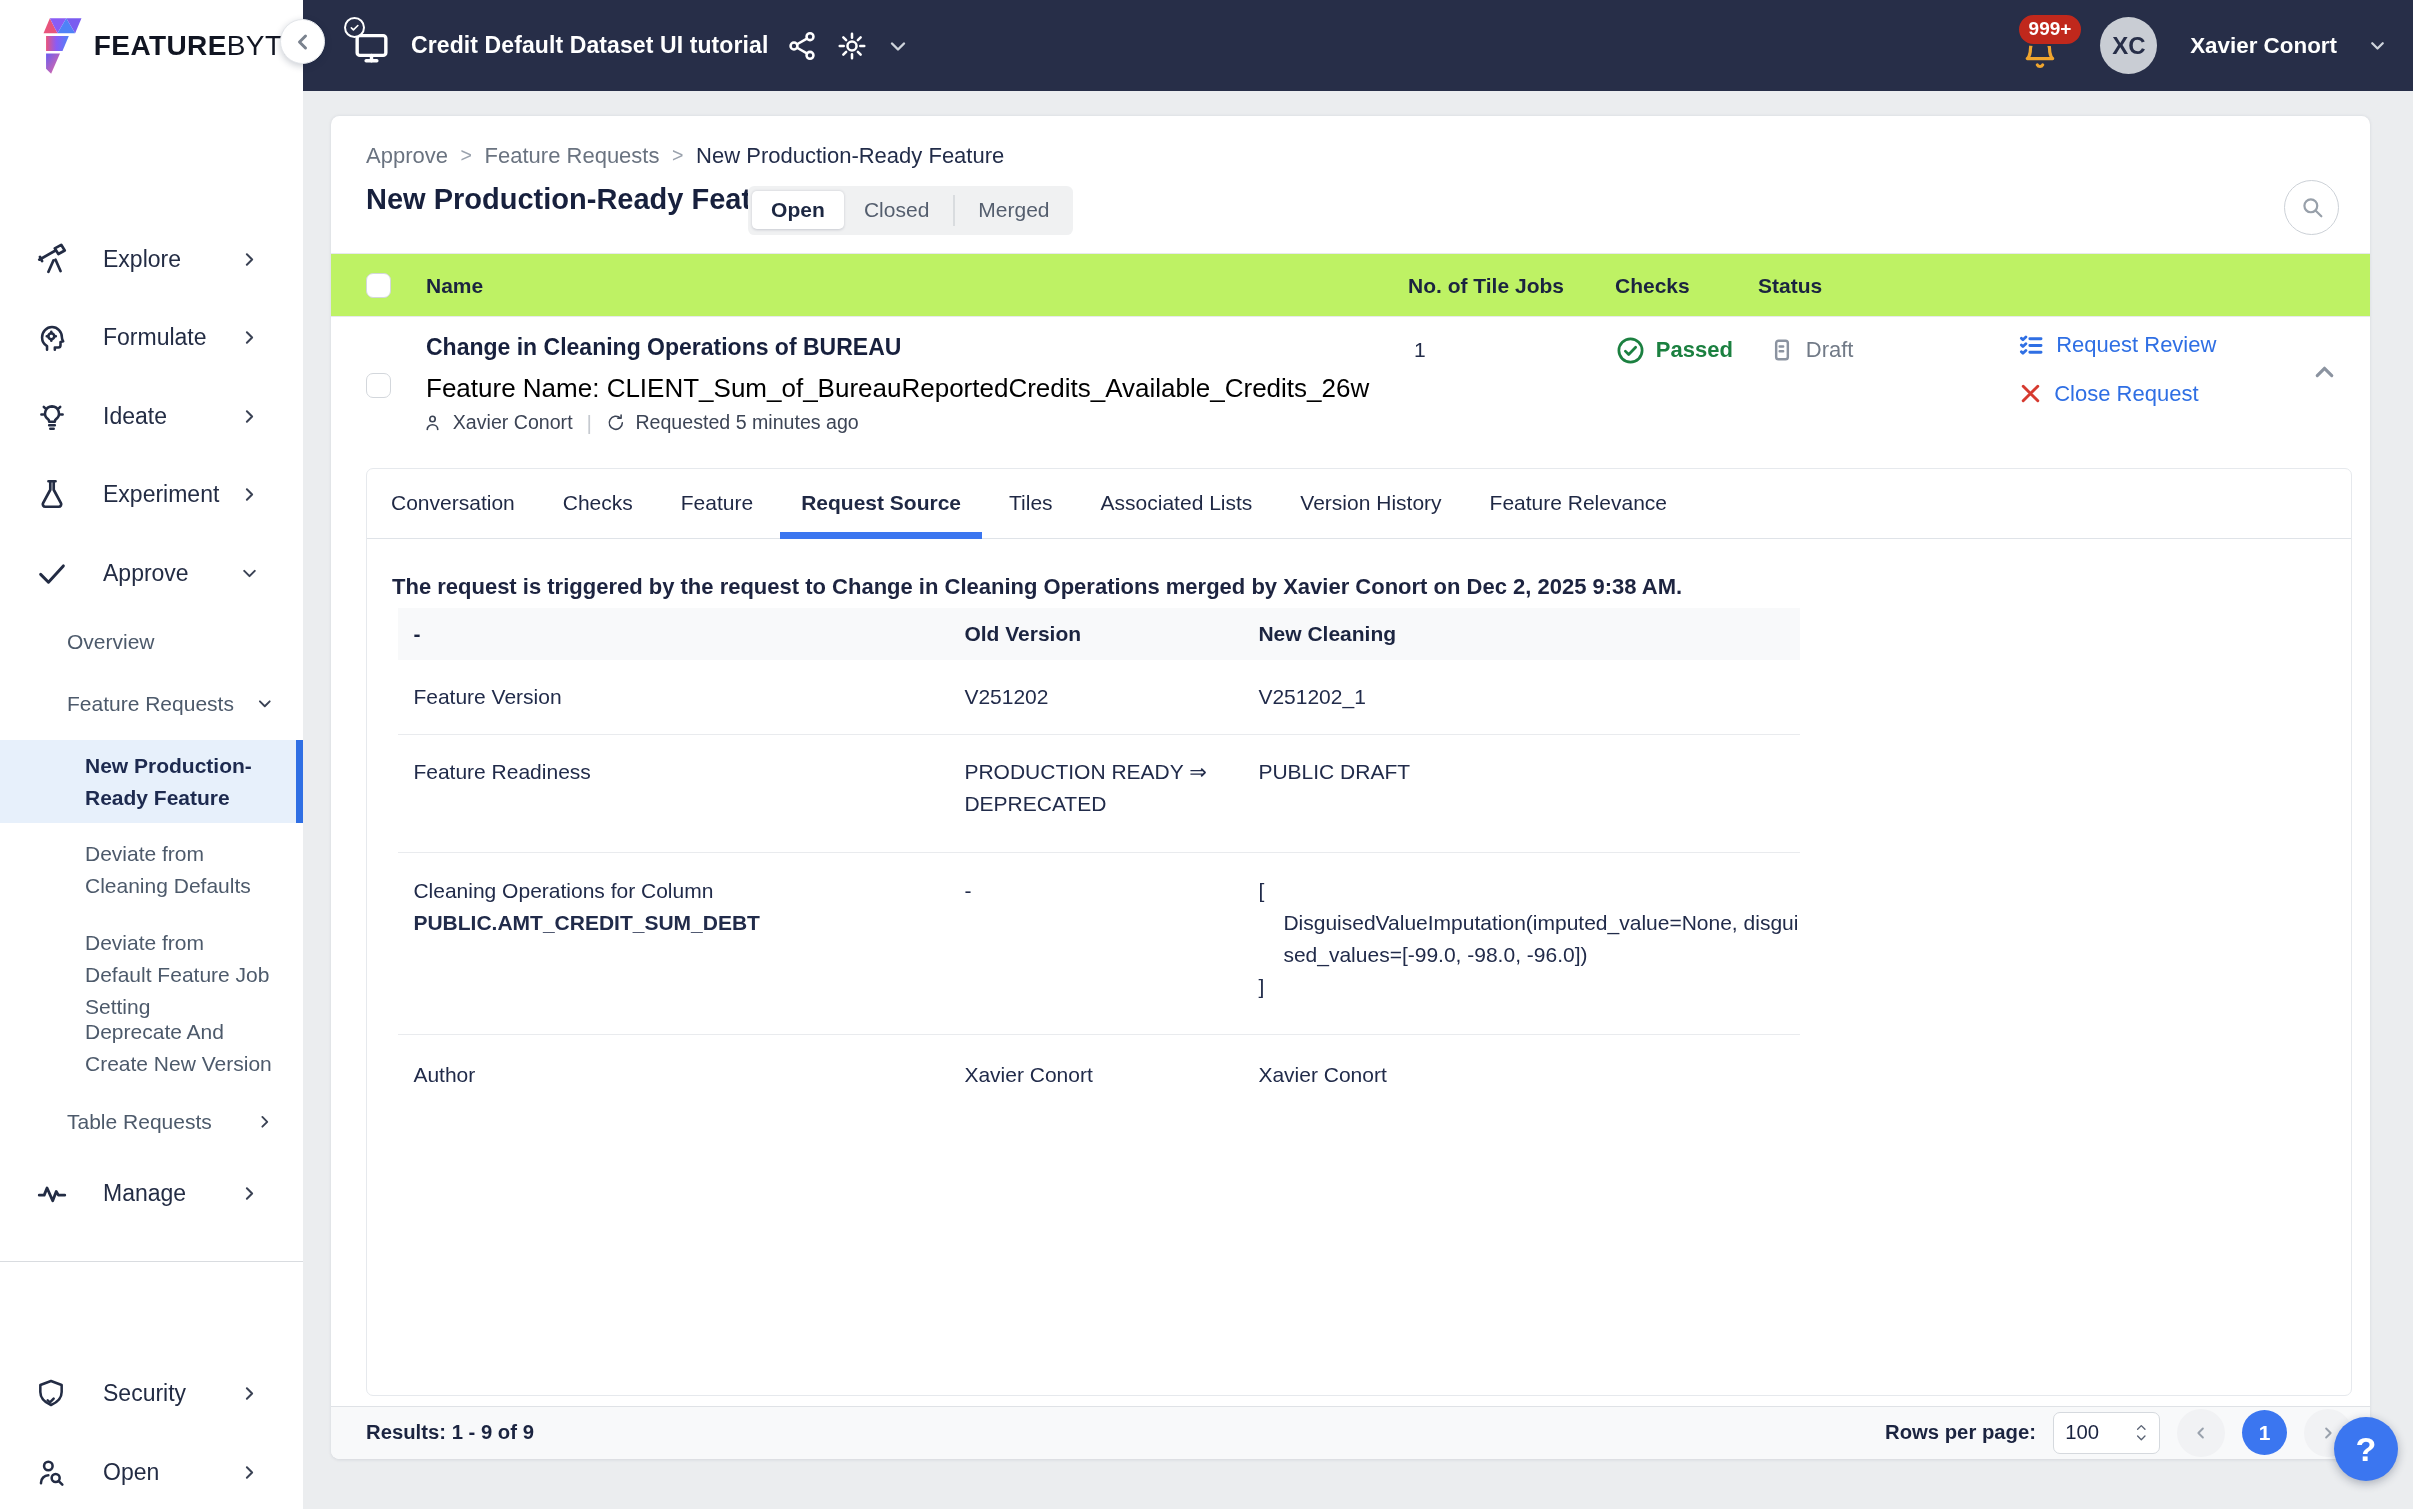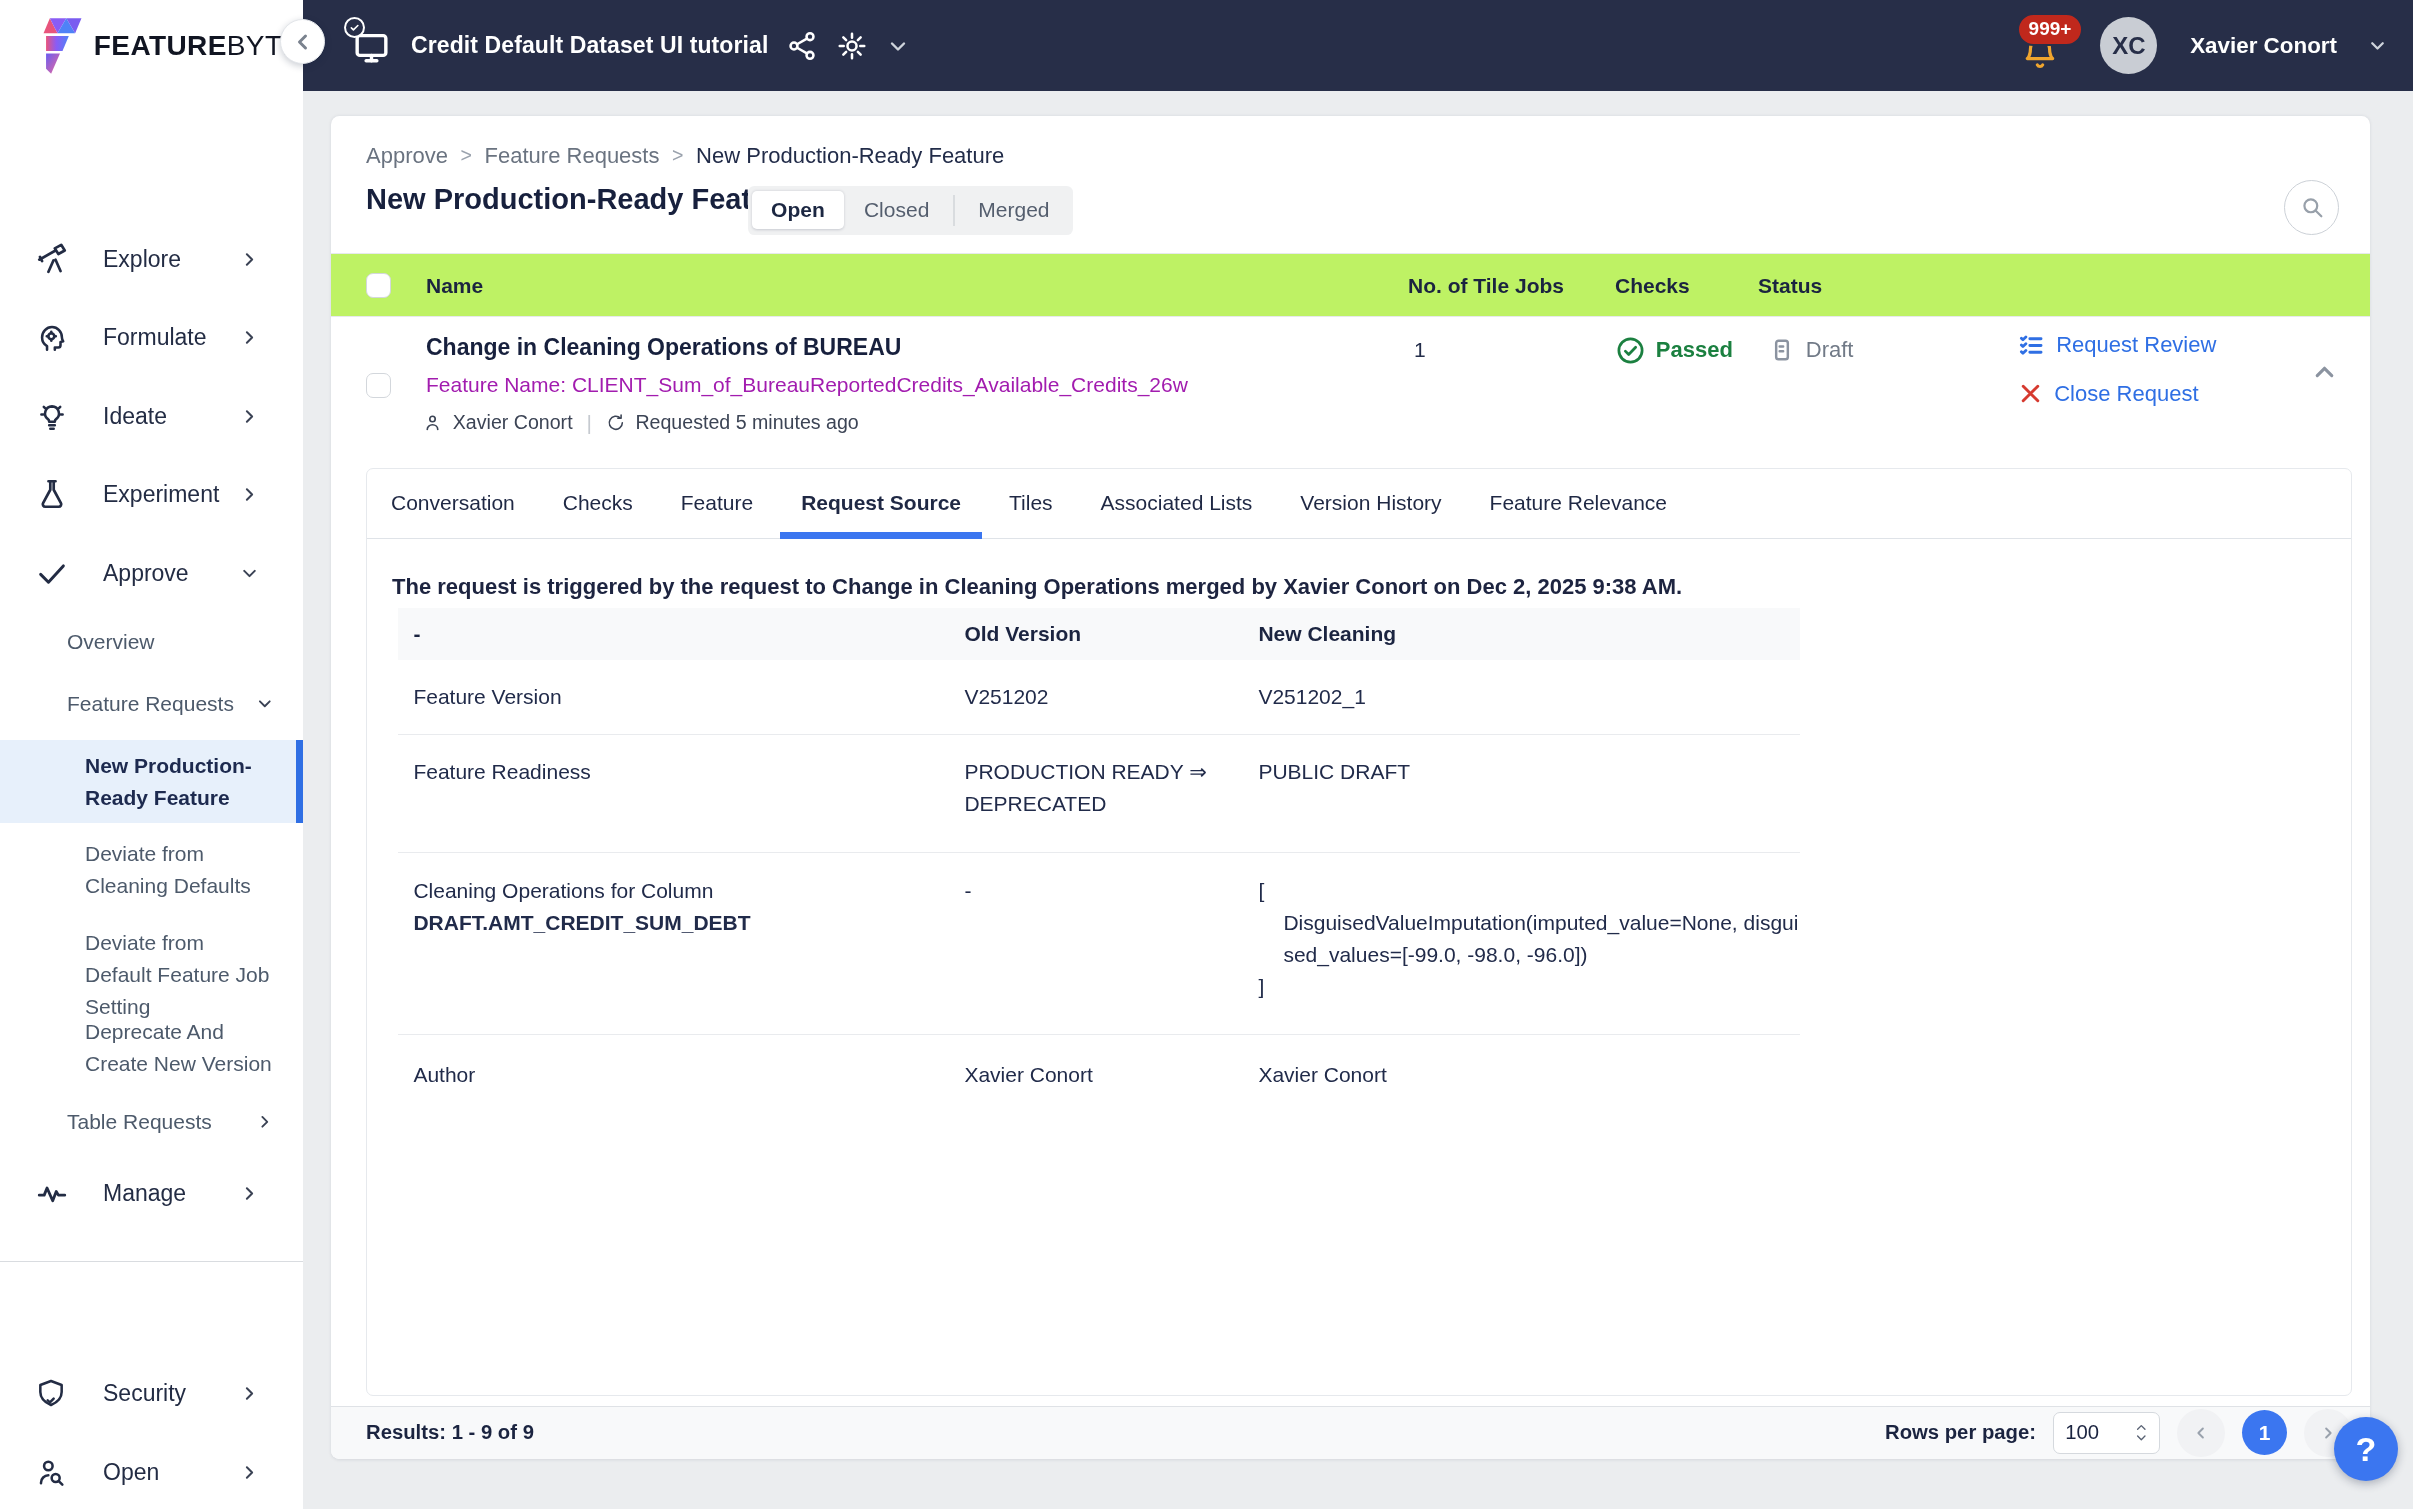--- a/index.html
+++ b/index.html
@@ -68,21 +68,21 @@
                 border:1.4px solid #ccd1d7; display:flex; align-items:center; justify-content:center; cursor:pointer; background:#fff; }
 
   .thead { position:absolute; left:0; top:137px; width:2039px; height:64px; background:#bef264;
            border-top:1.4px solid #e7e9ec; border-bottom:1.4px solid #e7e9ec; }
   .thead .cell, .trow .cell { position:absolute; font-size:21px; }
   .thead .cell { font-weight:700; color:#1b2440; top:0; height:64px; display:flex; align-items:center; }
   .checkbox { position:absolute; width:25px; height:25px; border:1.4px solid #d3d7dc; border-radius:7px;
               background:#fff; cursor:pointer; }
   .trow { position:absolute; left:0; top:201px; width:2039px; height:137px; }
   .row-title { position:absolute; left:95px; top:17px; font-size:23px; font-weight:700; color:#17203d; }
-  .row-sub { position:absolute; left:95px; top:56px; font-size:21px; color:#a21caf; }
+  .row-sub { position:absolute; left:95px; top:56px; font-size:26px; color:#000000; }
   .row-meta { position:absolute; left:91px; top:94px; display:flex; align-items:center; gap:9.8px;
               font-size:19.6px; color:#3c4455; }
   .meta-div { color:#c6cad0; font-size:21px; padding:0 4.2px; }
   .status-chip { position:absolute; display:flex; align-items:center; gap:9.8px; font-size:22px; }
   .link-action { position:absolute; display:flex; align-items:center; gap:11.2px; font-size:22px; font-weight:500;
                  color:#2f6fe4; cursor:pointer; }
 
   
   .tabcard { position:absolute; left:35px; top:352px; width:1986px; height:928px; border:1.4px solid #e6e9ed; border-radius:7px; }
   .tabbar { height:70px; border-bottom:1.4px solid #dfe3e8; display:flex; }
@@ -455,21 +455,21 @@
 
         <div class="vrow" style="padding-top:21px; padding-bottom:32px;">
           <div class="vc1">Feature Readiness</div>
           <div class="vc2">PRODUCTION READY ⇒ DEPRECATED</div>
           <div class="vc3">PUBLIC DRAFT</div>
         </div>
 
         <div class="vrow" style="padding-top:22.4px; padding-bottom:31px;">
           <div class="vc1">
             <div>Cleaning Operations for Column</div>
-            <div style="font-weight:700">DRAFT.AMT_CREDIT_SUM_DEBT</div>
+            <div style="font-weight:700">PUBLIC.AMT_CREDIT_SUM_DEBT</div>
           </div>
           <div class="vc2">-</div>
           <div class="vc3">
             <div>[</div>
             <div class="code-block code-indent">DisguisedValueImputation(imputed_value=None, disguised_values=[-99.0, -98.0, -96.0])</div>
             <div>]</div>
           </div>
         </div>
 
         <div class="vrow" style="padding-top:24px; padding-bottom:24px;">

